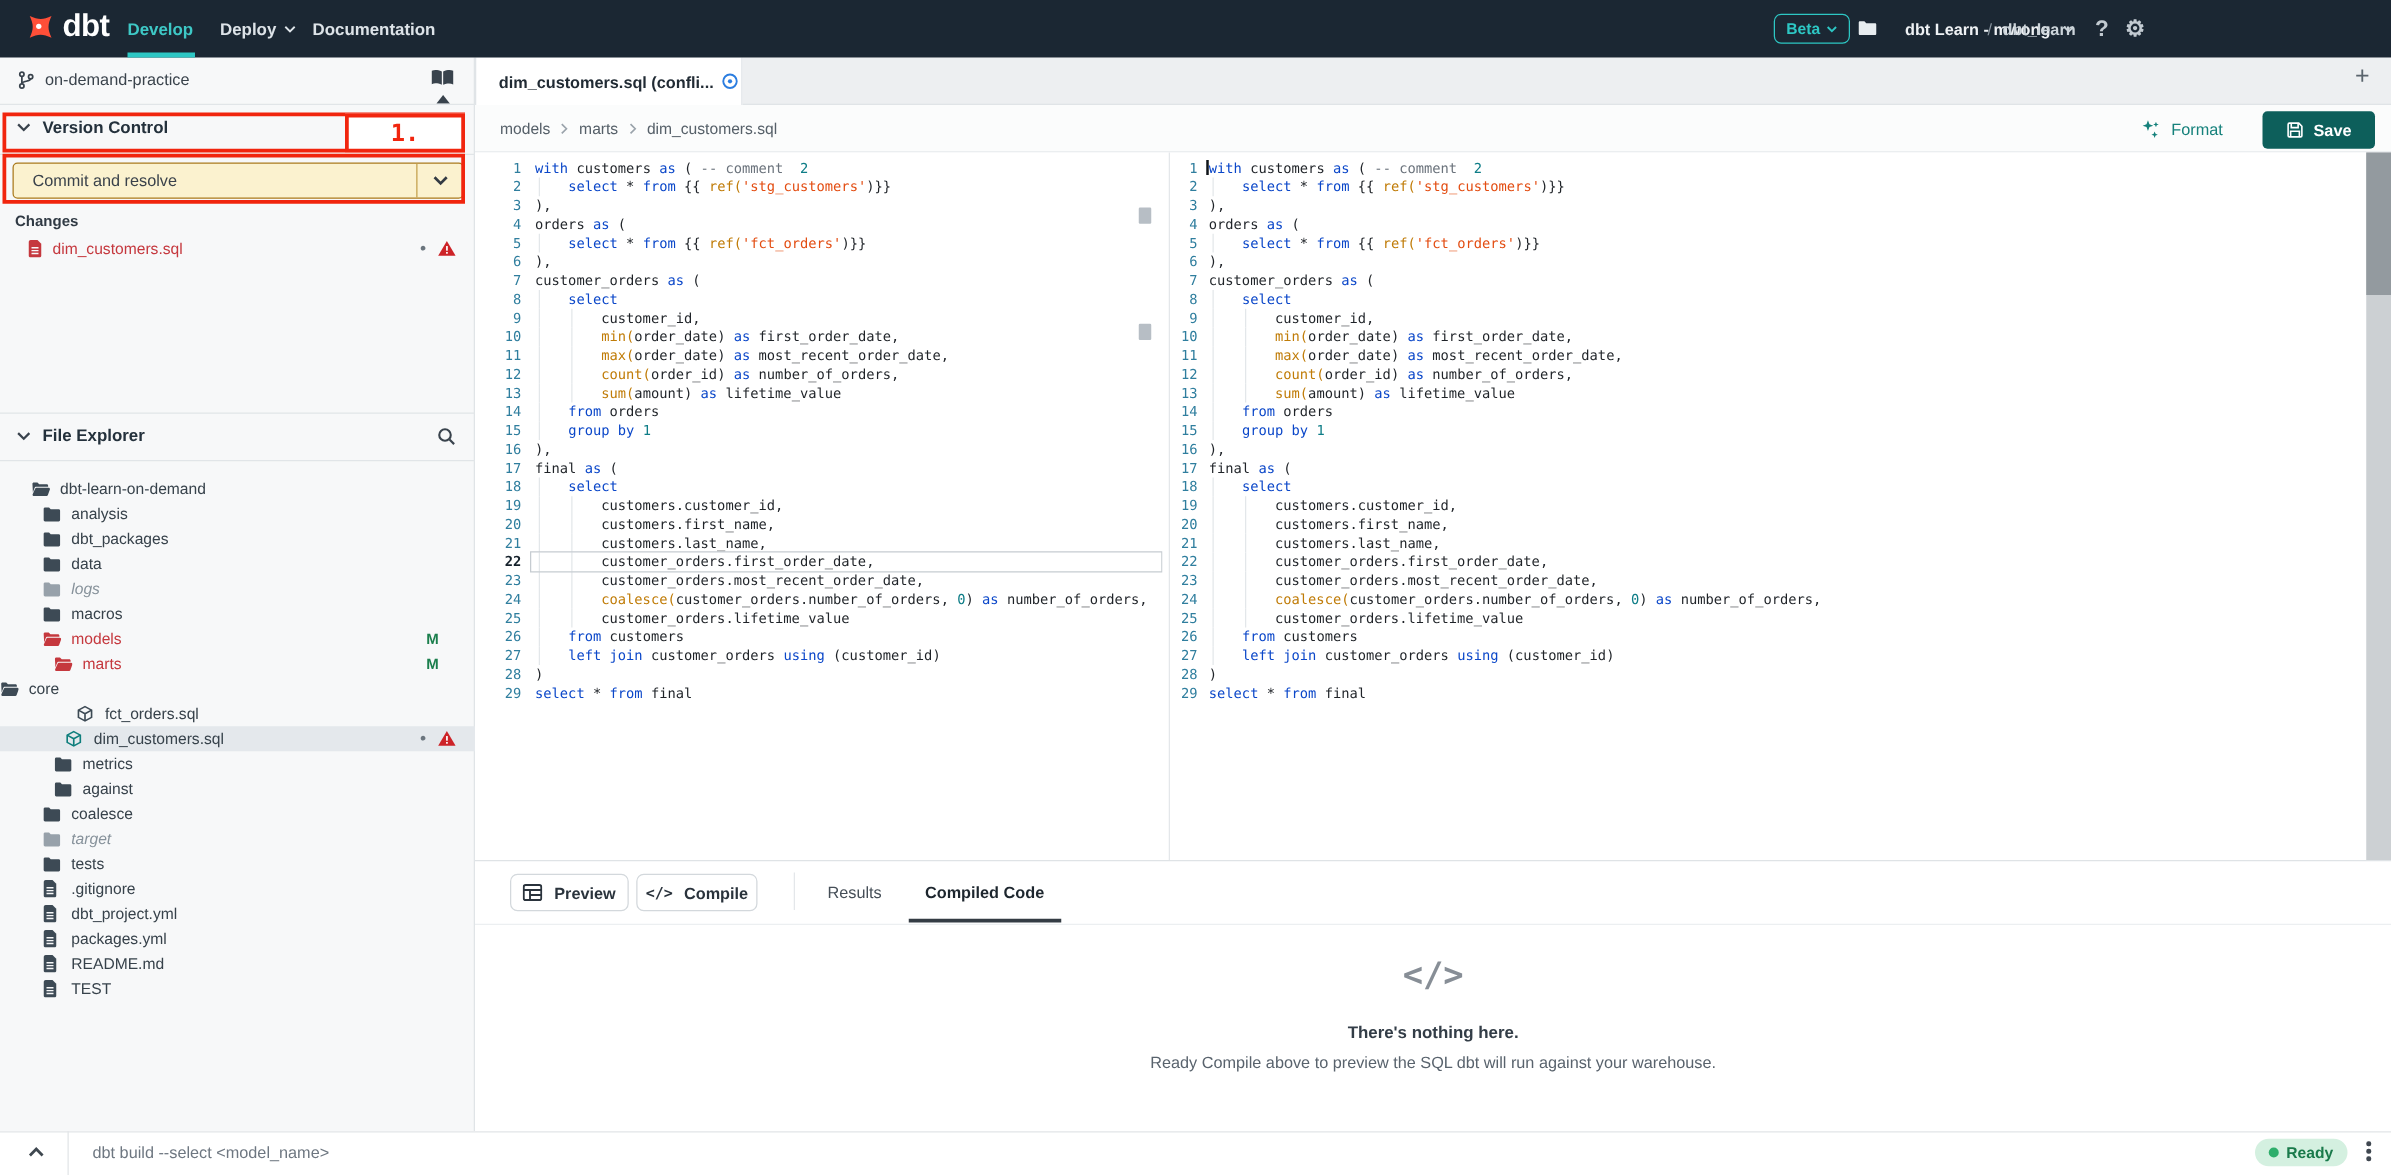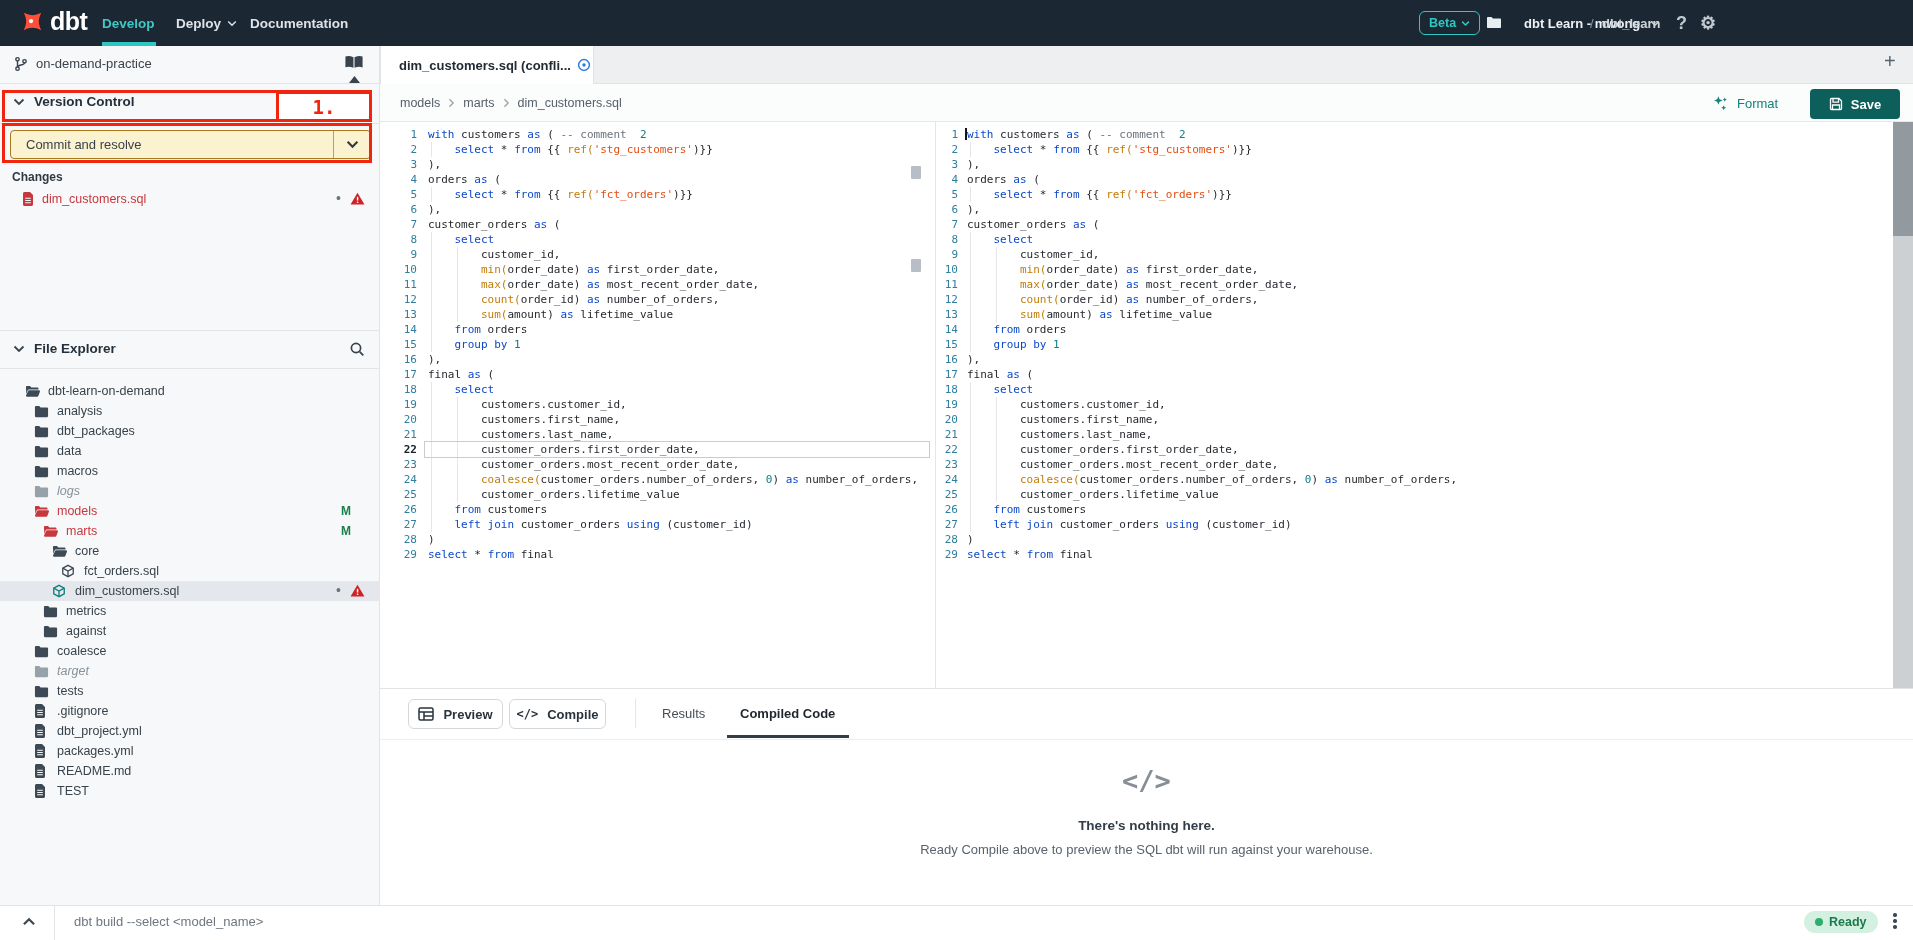--- a/index.html
+++ b/index.html
@@ -246,35 +246,35 @@
         <span class="tname">dbt_packages</span>
       </div>
       <div class="tree-row" style="padding-left: 34px;">
         <span class="ticon">
           <svg width="15" height="13" viewBox="0 0 16 13">
             <path fill="currentColor" d="M1 1.8C1 1.1 1.5.6 2.2.6h3.4L7 2.2h6.8c.7 0 1.2.5 1.2 1.2v8c0 .7-.5 1.2-1.2 1.2H2.2c-.7 0-1.2-.5-1.2-1.2z"></path>
           </svg>
         </span>
         <span class="tname">data</span>
       </div>
+      <div class="tree-row muted" style="padding-left: 34px;">
+        <span class="ticon">
+          <svg width="15" height="13" viewBox="0 0 16 13">
+            <path fill="currentColor" d="M1 1.8C1 1.1 1.5.6 2.2.6h3.4L7 2.2h6.8c.7 0 1.2.5 1.2 1.2v8c0 .7-.5 1.2-1.2 1.2H2.2c-.7 0-1.2-.5-1.2-1.2z"></path>
+          </svg>
+        </span>
+        <span class="tname">logs</span>
+      </div>
       <div class="tree-row" style="padding-left: 34px;">
         <span class="ticon">
           <svg width="15" height="13" viewBox="0 0 16 13">
             <path fill="currentColor" d="M1 1.8C1 1.1 1.5.6 2.2.6h3.4L7 2.2h6.8c.7 0 1.2.5 1.2 1.2v8c0 .7-.5 1.2-1.2 1.2H2.2c-.7 0-1.2-.5-1.2-1.2z"></path>
           </svg>
         </span>
         <span class="tname">macros</span>
-      </div>
-      <div class="tree-row muted" style="padding-left: 34px;">
-        <span class="ticon">
-          <svg width="15" height="13" viewBox="0 0 16 13">
-            <path fill="currentColor" d="M1 1.8C1 1.1 1.5.6 2.2.6h3.4L7 2.2h6.8c.7 0 1.2.5 1.2 1.2v8c0 .7-.5 1.2-1.2 1.2H2.2c-.7 0-1.2-.5-1.2-1.2z"></path>
-          </svg>
-        </span>
-        <span class="tname">logs</span>
       </div>
       <div class="tree-row red" style="padding-left: 34px;">
         <span class="ticon">
           <svg width="15" height="13" viewBox="0 0 16 13">
             <path fill="currentColor" d="M1 1.8C1 1.1 1.5.6 2.2.6h3.1l1.5 1.6h6.4c.7 0 1.2.5 1.2 1.2v.9H4.2c-.6 0-1.2.4-1.4 1L1.4 9.2z"></path>
             <path fill="currentColor" d="M4.4 5.1h10.4c.8 0 1.4.8 1.1 1.6l-1.7 4.7c-.2.5-.6.8-1.1.8H2.3c-.8 0-1.4-.8-1.1-1.6l2.1-4.7c.2-.5.6-.8 1.1-.8z"></path>
           </svg>
         </span>
         <span class="tname">models</span>
         <span class="m-badge">M</span>
@@ -282,21 +282,21 @@
       <div class="tree-row red" style="padding-left: 43px;">
         <span class="ticon">
           <svg width="15" height="13" viewBox="0 0 16 13">
             <path fill="currentColor" d="M1 1.8C1 1.1 1.5.6 2.2.6h3.1l1.5 1.6h6.4c.7 0 1.2.5 1.2 1.2v.9H4.2c-.6 0-1.2.4-1.4 1L1.4 9.2z"></path>
             <path fill="currentColor" d="M4.4 5.1h10.4c.8 0 1.4.8 1.1 1.6l-1.7 4.7c-.2.5-.6.8-1.1.8H2.3c-.8 0-1.4-.8-1.1-1.6l2.1-4.7c.2-.5.6-.8 1.1-.8z"></path>
           </svg>
         </span>
         <span class="tname">marts</span>
         <span class="m-badge">M</span>
       </div>
-      <div class="tree-row" style="padding-left: 52px;">
+      <div class="tree-row" style="">
         <span class="ticon">
           <svg width="15" height="13" viewBox="0 0 16 13">
             <path fill="currentColor" d="M1 1.8C1 1.1 1.5.6 2.2.6h3.1l1.5 1.6h6.4c.7 0 1.2.5 1.2 1.2v.9H4.2c-.6 0-1.2.4-1.4 1L1.4 9.2z"></path>
             <path fill="currentColor" d="M4.4 5.1h10.4c.8 0 1.4.8 1.1 1.6l-1.7 4.7c-.2.5-.6.8-1.1.8H2.3c-.8 0-1.4-.8-1.1-1.6l2.1-4.7c.2-.5.6-.8 1.1-.8z"></path>
           </svg>
         </span>
         <span class="tname">core</span>
       </div>
       <div class="tree-row" style="padding-left: 61px;">
         <span class="ticon">

